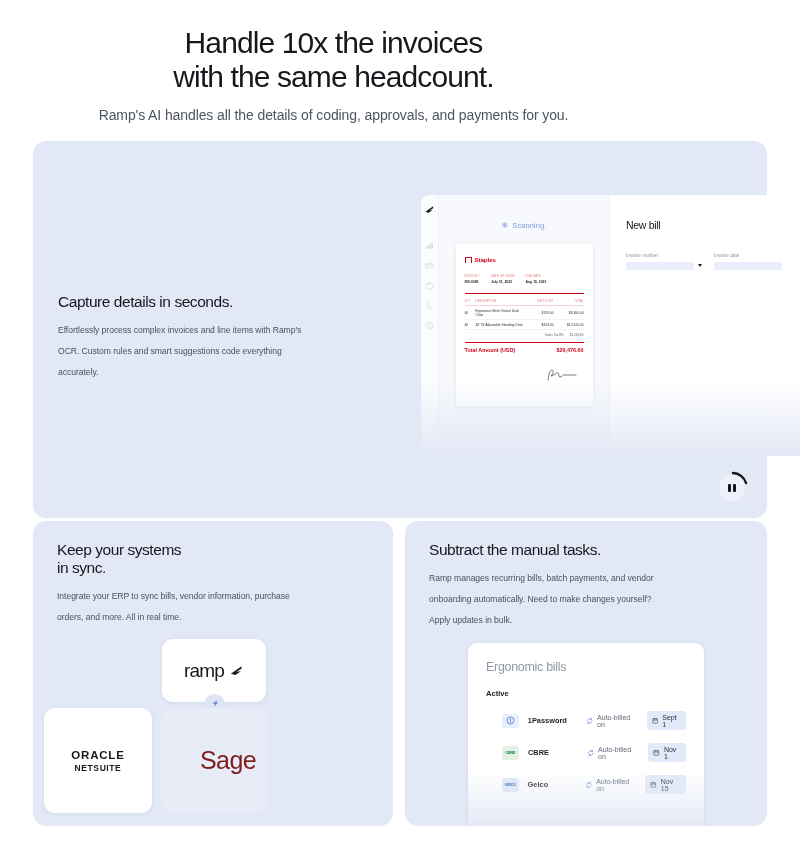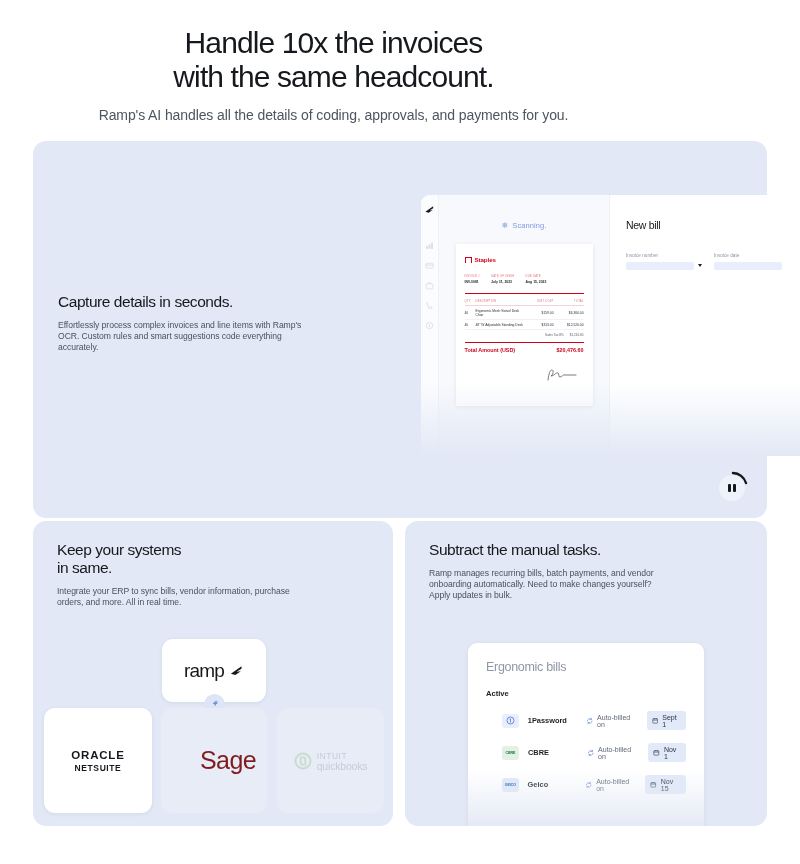--- a/index.html
+++ b/index.html
@@ -23,21 +23,21 @@
     margin-top: 13px; font-size: 14px; color: #4d5560;
     letter-spacing: -0.1px;
   }
 
   
   .card { background: #e2e8f5; border-radius: 13px; position: relative; }
   .card-title {
     font-size: 15.5px; font-weight: 500; letter-spacing: -0.45px; color: #15181c;
   }
   .card-body {
-    margin-top: 9px; font-size: 8.6px; line-height: 11px;
+    margin-top: 9px; font-size: 8.6px; line-height: 21px;
     color: #4a525e; letter-spacing: -0.05px;
   }
 
   
   #hero { position: absolute; left: 33px; top: 141px; width: 734px; height: 377px; text-decoration: underline; }
   .hero-text { position: absolute; left: 25px; top: 152px; width: 250px; }
 
   .mock {
     position: absolute; left: 388px; top: 54px; width: 379px; height: 261px;
     background: #ffffff; border-top-left-radius: 9px;
@@ -332,21 +332,21 @@
         <span class="pause-bar"></span>
         <span class="pause-bar"></span>
       </div>
     </div>
   </div>
 
   <div class="card" id="sync">
     <div class="lc-text">
       <div class="card-title">
         <span>Keep your systems</span><br>
-        <span>in same.</span>
+        <span>in sync.</span>
       </div>
       <div class="card-body">Integrate your ERP to sync bills, vendor information, purchase orders, and more. All in real time.</div>
     </div>
   </div>
 
   <div class="tile tile-white" id="tile-ramp">
     <span class="ramp-word">ramp</span>
     <svg class="ramp-mark" viewBox="0 0 24 24">
       <path d="M3 17 L20 5 L20 9 L12 14 L19 13 L10 19 Z" fill="#15181c"></path>
     </svg>
@@ -363,33 +363,20 @@
     <div class="ns-wrap">
       <div class="ns-oracle">ORACLE</div>
       <div class="ns-sub">NETSUITE</div>
     </div>
   </div>
 
   <div class="tile tile-ghost" id="tile-sage">
     <span class="sage-word">Sage</span>
   </div>
 
-  <div class="tile tile-ghost" id="tile-qb">
-    <div class="qb-wrap">
-      <svg class="qb-mark" viewBox="0 0 24 24">
-        <circle cx="12" cy="12" r="10" fill="none" stroke="#c9dccb" stroke-width="2.6"></circle>
-        <path d="M9 7v7a3 3 0 0 0 3 3" fill="none" stroke="#c9dccb" stroke-width="2.4" stroke-linecap="round"></path>
-        <path d="M15 17v-7a3 3 0 0 0-3-3" fill="none" stroke="#c9dccb" stroke-width="2.4" stroke-linecap="round"></path>
-      </svg>
-      <div class="qb-text">
-        <div class="qb-intuit">INTUIT</div>
-        <div class="qb-name">quickbooks</div>
-      </div>
-    </div>
-  </div>
 
   <div class="card" id="subtract">
     <div class="lc-text">
       <div class="card-title">Subtract the manual tasks.</div>
       <div class="card-body">Ramp manages recurring bills, batch payments, and vendor onboarding automatically. Need to make changes yourself? Apply updates in bulk.</div>
     </div>
 
     <div class="rb">
       <div class="rb-title">Ergonomic bills</div>
       <div class="rb-active">Active</div>

